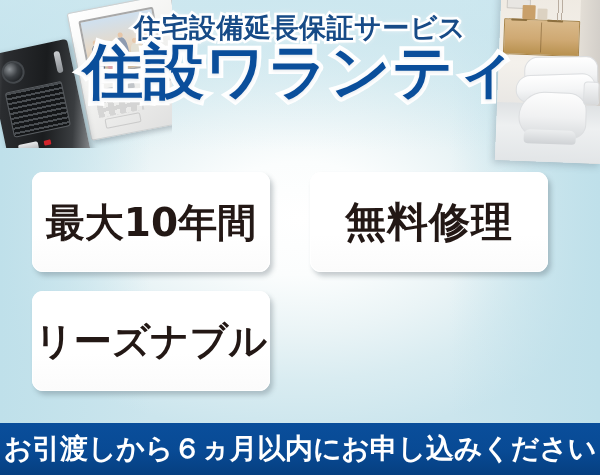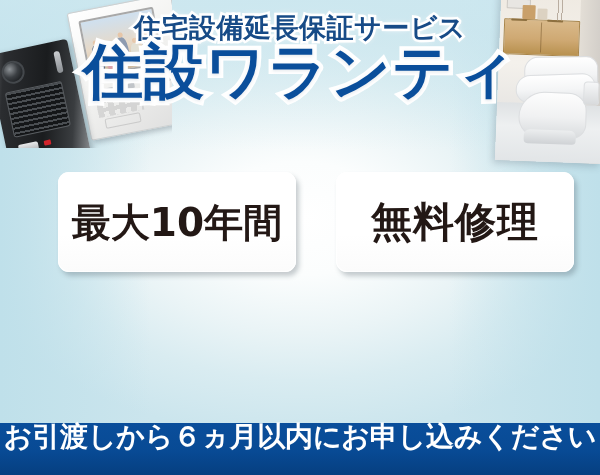--- a/index.html
+++ b/index.html
@@ -343,21 +343,21 @@
     paint-order: stroke fill;
     text-shadow:
       0 0 5px #ffffff,
       0 1px 3px rgba(120,140,160,0.35);
     white-space: nowrap;
   }
 
   
   #features {
     position: absolute;
-    left: 58px;
+    left: 32px;
     top: 172px;
     width: 516px;
     display: grid;
     grid-template-columns: 238px 238px;
     grid-template-rows: 100px 100px;
     column-gap: 40px;
     row-gap: 19px;
     z-index: 5;
   }
   .feature-box {
@@ -385,20 +385,21 @@
   .feature-box.b4 .feature-label { font-size: 38px; }
 
   
   #bottom-banner {
     position: absolute;
     left: 0; right: 0;
     bottom: 0;
     height: 52px;
     background: linear-gradient(to bottom, #0a4e9b 0%, #084a94 55%, #063f80 100%);
     display: flex;
+    align-items: center;
     justify-content: center;
     z-index: 7;
   }
   .banner-text {
     font-family: "DejaVu Sans", "Liberation Sans", sans-serif;
     font-size: 28px;
     font-weight: bold;
     color: #ffffff;
     letter-spacing: -0.2px;
     line-height: 1;
@@ -462,19 +463,22 @@
     <div class="maintitle">住設ワランティ</div>
   </div>
 
   <div id="features">
     <div class="feature-box b1">
       <span class="feature-label">最大10年間</span>
     </div>
     <div class="feature-box b2">
       <span class="feature-label">無料修理</span>
     </div>
+    <div class="feature-box b4">
+      <span class="feature-label">リーズナブル</span>
+    </div>
   </div>
 
   <div id="bottom-banner">
     <span class="banner-text">お引渡しから６ヵ月以内にお申し込みください</span>
   </div>
 
 </div>
 
 </body></html>

